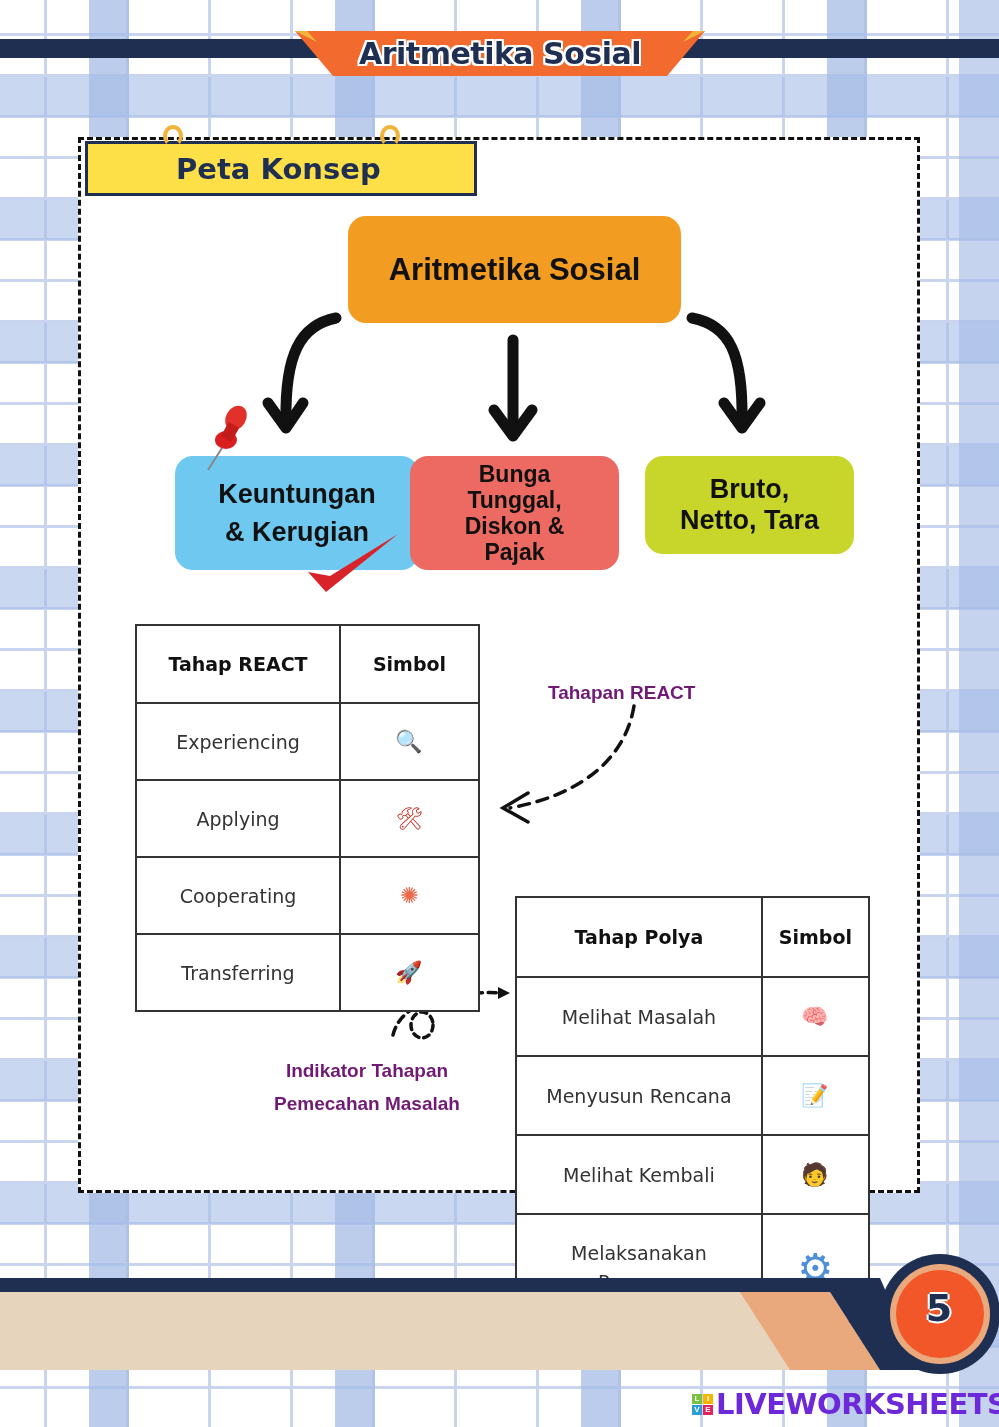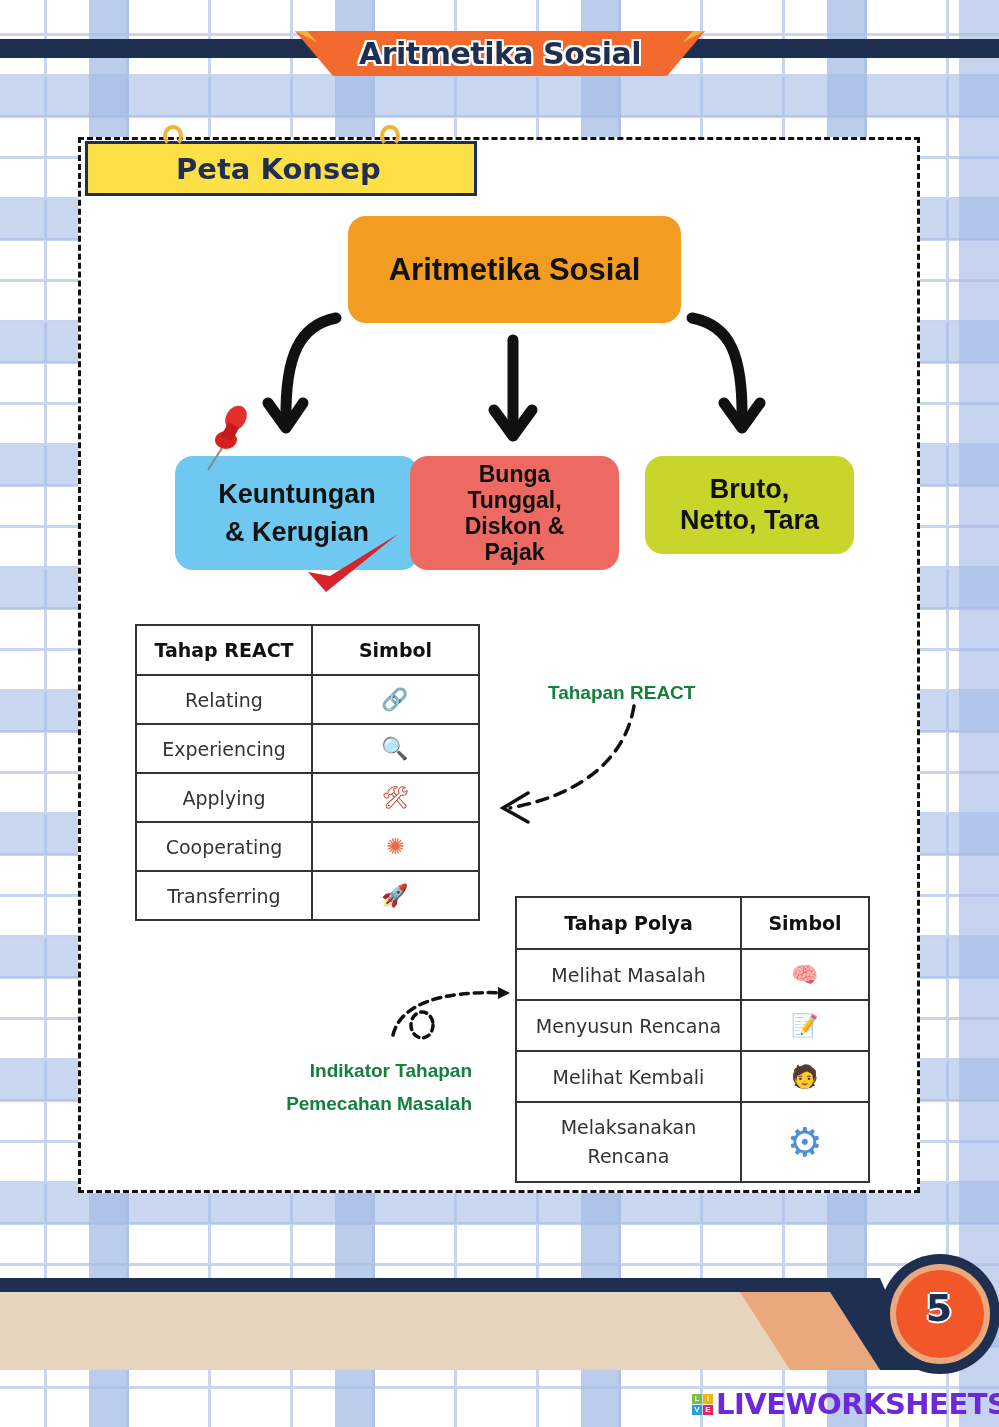--- a/index.html
+++ b/index.html
@@ -50,34 +50,34 @@
   .node-bu { left:410px; top:456px; width:209px; height:114px; background:#ec6a61; font-size:23px; line-height:26px; }
   .node-br { left:645px; top:456px; width:209px; height:98px; background:#c8d62b; font-size:27px; line-height:31px; }
   .node span { white-space:pre-line; display:block; }
 
   .arrows { position:absolute; left:0; top:0; width:999px; height:1427px; pointer-events:none; }
 
   table.tbl {
     position:absolute; border-collapse:collapse; background:#fff;
     font-family:"DejaVu Sans", sans-serif; color:#333;
   }
-  table.tbl th, table.tbl td { border:2px solid #333; text-align:center; padding:2px; }
+  table.tbl th, table.tbl td { border:2px solid #333; text-align:center; padding:16px; }
   table.tbl th { font-weight:bold; color:#111; }
   .react { left:135px; top:624px; width:345px; font-size:19px; }
   .react th { height:44px; font-size:19px; }
   .react td { height:43px; }
   .react th:first-child, .react td:first-child { width:170px; }
   .polya { left:515px; top:896px; width:355px; font-size:19px; }
   .polya th { height:46px; }
   .polya td { height:45px; }
   .polya td.tall { height:74px; line-height:29px; }
   .polya th:first-child, .polya td:first-child { width:219px; }
   .sym { display:inline-block; font-size:22px; line-height:24px; }
 
-  .note { position:absolute; font-weight:bold; color:#15803d; font-size:19px; text-align:right; line-height:33px; }
+  .note { position:absolute; font-weight:bold; color:#701a75; font-size:19px; text-align:center; line-height:33px; }
   .note-react { left:548px; top:676px; }
   .note-polya { left:262px; top:1054px; width:210px; }
 
   .footer-band { position:absolute; left:0; top:1278px; width:999px; height:92px; }
   .page-num {
     position:absolute; left:902px; top:1286px; width:74px; text-align:center;
     font-family:"DejaVu Sans", sans-serif; font-weight:bold; font-size:38px; color:#1f2f52;
     text-shadow: 2px 0 #fff, -2px 0 #fff, 0 2px #fff, 0 -2px #fff;
   }
   .brand { position:absolute; left:692px; top:1387px; display:flex; align-items:center; }
@@ -154,24 +154,20 @@
 </svg>
 
 <table class="tbl react">
   <thead>
     <tr>
       <th>Tahap REACT</th>
       <th>Simbol</th>
     </tr>
   </thead>
   <tbody>
-    <tr>
-      <td>Relating</td>
-      <td><span class="sym" style="color:#555">🔗</span></td>
-    </tr>
     <tr>
       <td>Experiencing</td>
       <td><span class="sym">🔍</span></td>
     </tr>
     <tr>
       <td>Applying</td>
       <td><span class="sym" style="color:#c0392b">🛠</span></td>
     </tr>
     <tr>
       <td>Cooperating</td>

